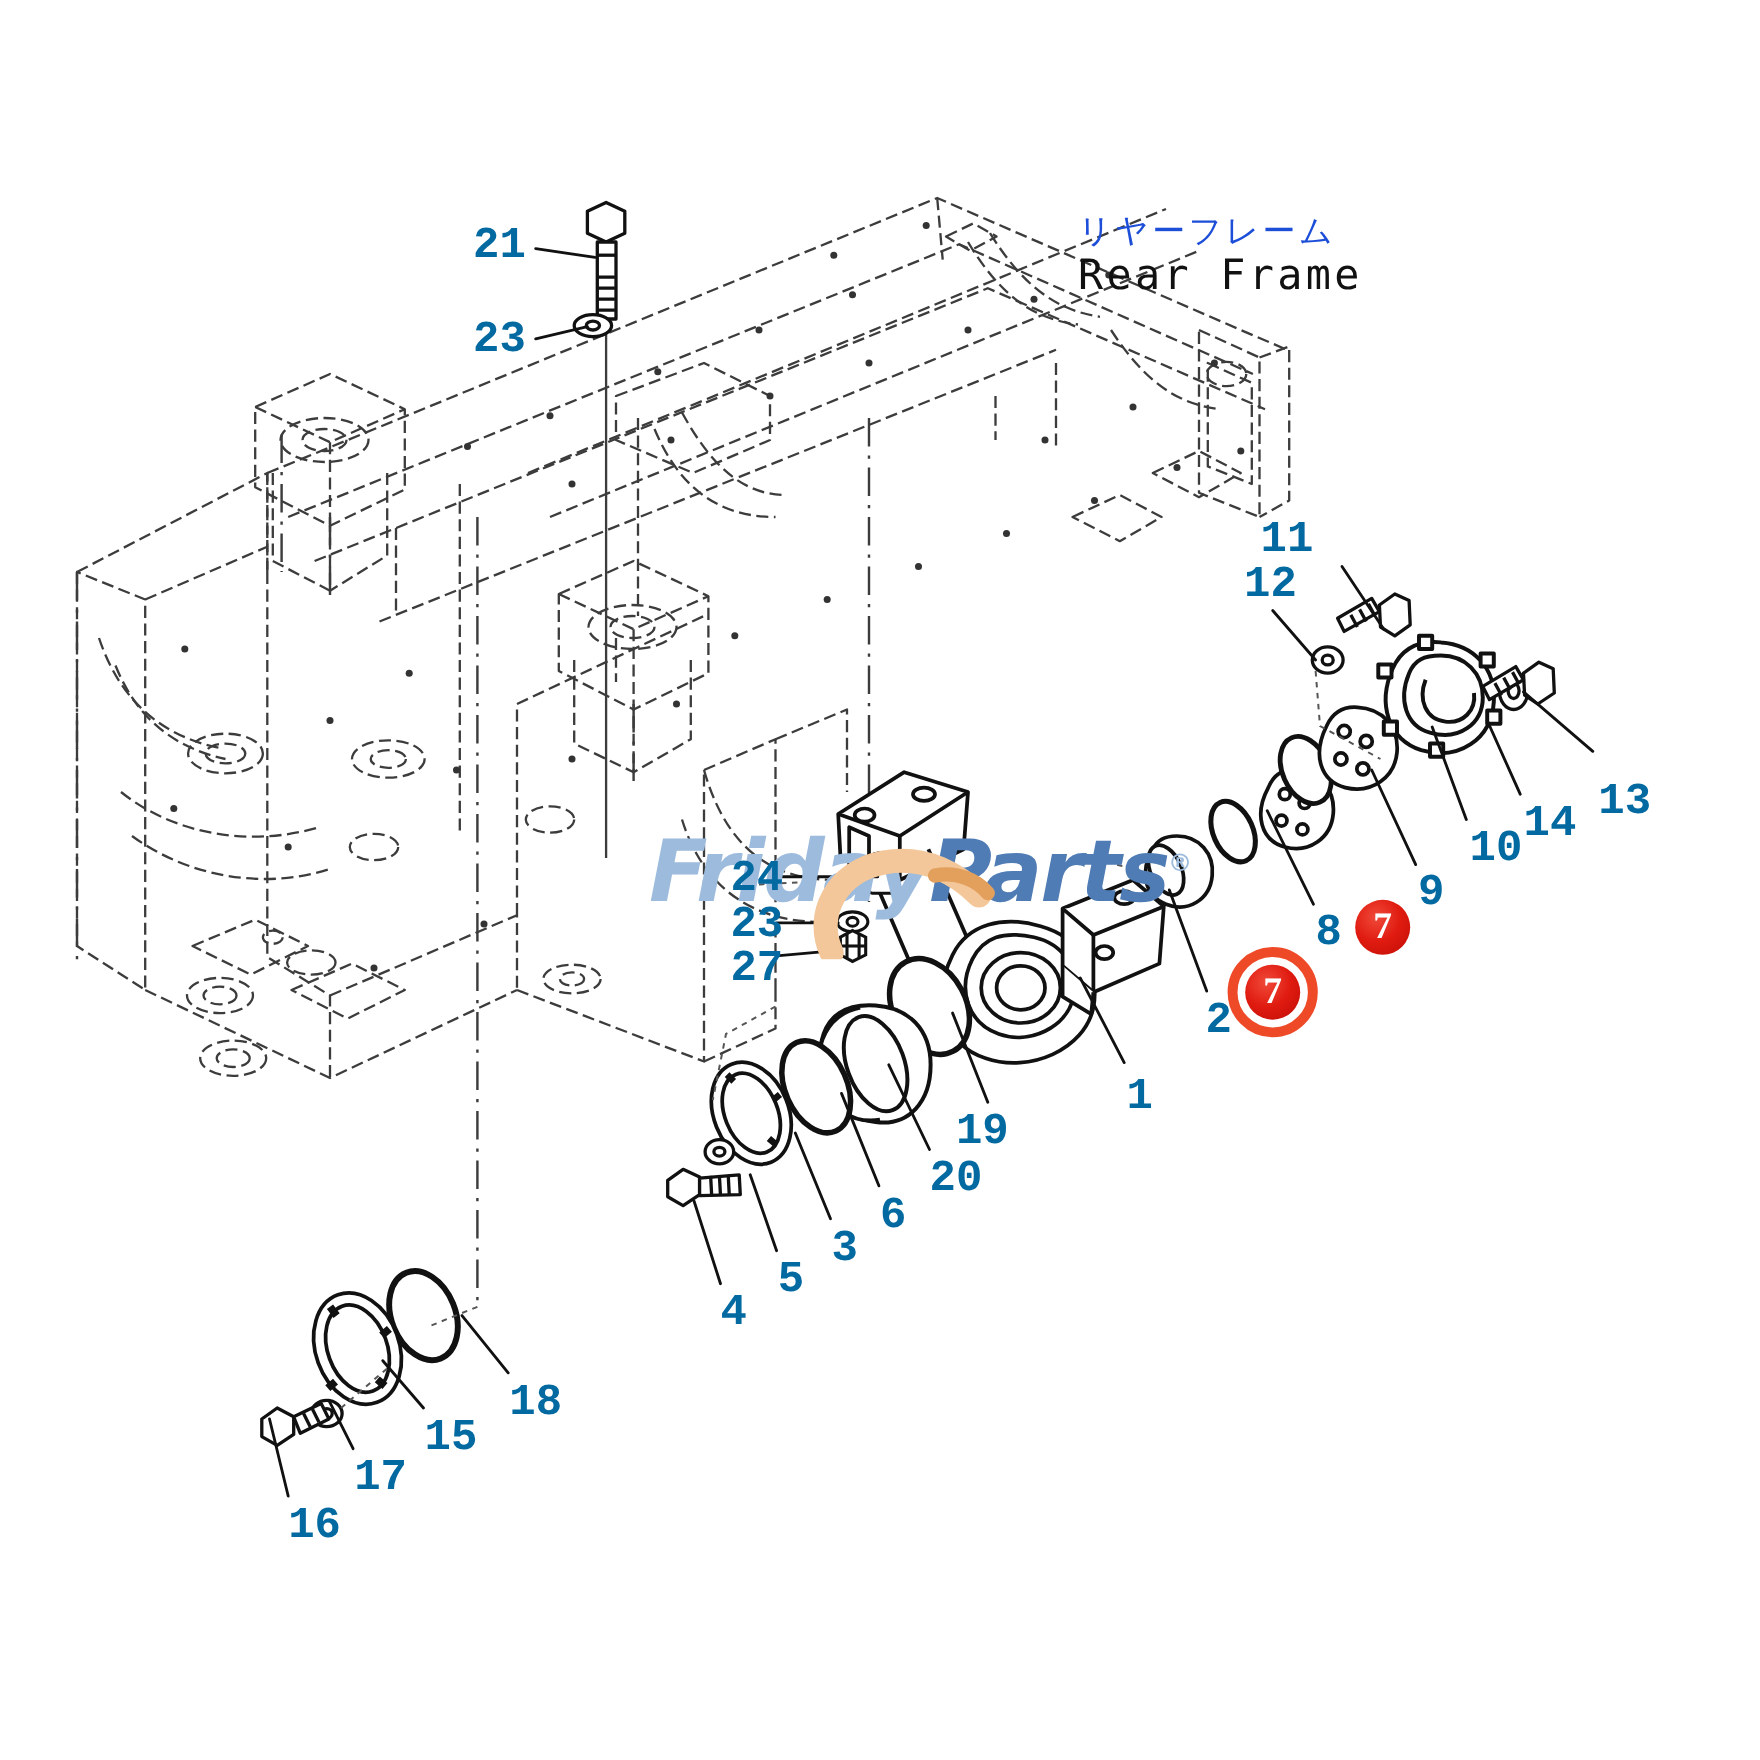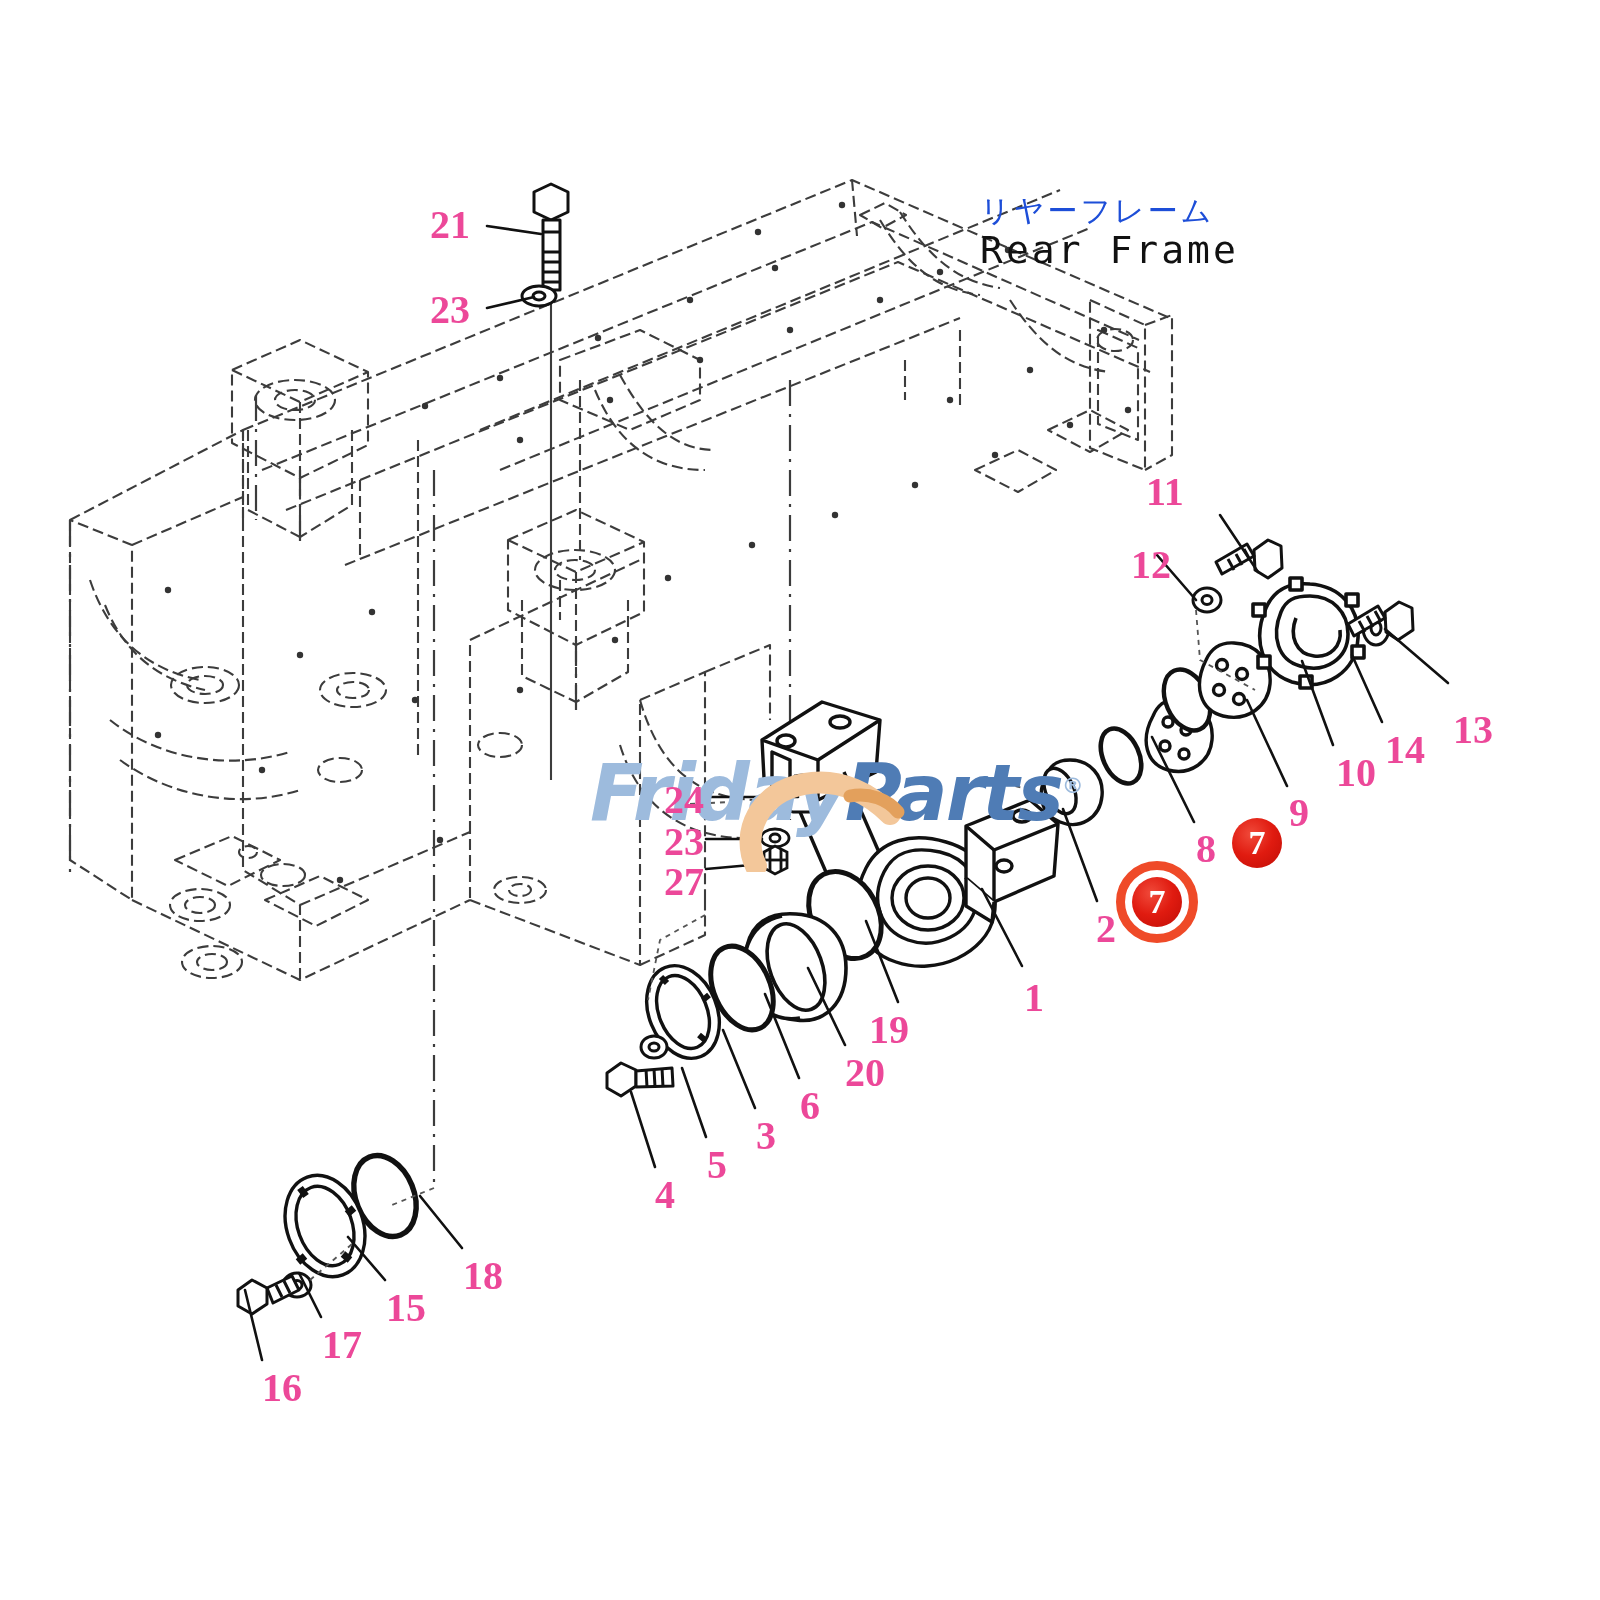--- a/index.html
+++ b/index.html
@@ -19,22 +19,22 @@
   }
   #art {
     position: absolute;
     left: 0;
     top: 0;
     width: 1600px;
     height: 1600px;
   }
   .callout {
     position: absolute;
-    color: #ec4899;
-    font-family: Liberation Serif, serif;
+    color: #0369a1;
+    font-family: Liberation Mono, monospace;
     font-weight: bold;
     font-size: 40px;
     line-height: 1;
     letter-spacing: 0px;
     white-space: nowrap;
     user-select: none;
   }
   .jp-label {
     position: absolute;
     color: #1d4ed8;
@@ -479,21 +479,21 @@
     <div class="wm-text"><span>Friday</span><span class="dark">Parts</span><span class="wm-reg">®</span></div>
   </div>
 
   <div class="jp-label" style="left:980px; top:192px;">リヤーフレーム</div>
   <div class="en-label" style="left:980px; top:228px;">Rear Frame</div>
 
   <div id="callout-layer">
       <div class="callout" style="left: 430px; top: 205px;">21</div>
       <div class="callout" style="left: 430px; top: 290px;">23</div>
       <div class="callout" style="left: 1146px; top: 472px;">11</div>
-      <div class="callout" style="left: 1131px; top: 513px; margin-top: 32px;">12</div>
+      <div class="callout" style="left: 1131px; top: 513px;">12</div>
       <div class="callout" style="left: 1453px; top: 690px; margin-top: 20px;">13</div>
       <div class="callout" style="left: 1385px; top: 730px;">14</div>
       <div class="callout" style="left: 1336px; top: 753px;">10</div>
       <div class="callout" style="left: 1289px; top: 793px;">9</div>
       <div class="callout" style="left: 1196px; top: 829px;">8</div>
       <div class="callout" style="left: 1096px; top: 909px;">2</div>
       <div class="callout" style="left: 1024px; top: 978px;">1</div>
       <div class="callout" style="left: 869px; top: 1010px;">19</div>
       <div class="callout" style="left: 845px; top: 1053px;">20</div>
       <div class="callout" style="left: 800px; top: 1086px;">6</div>

